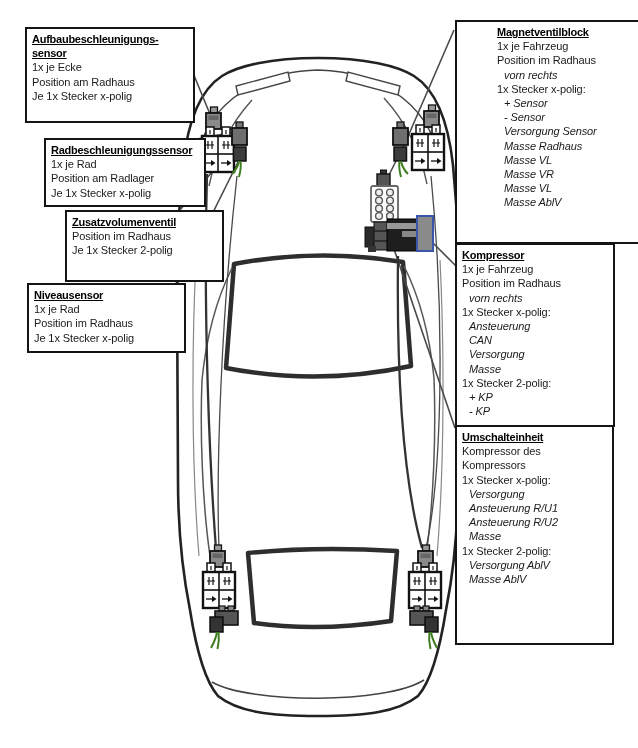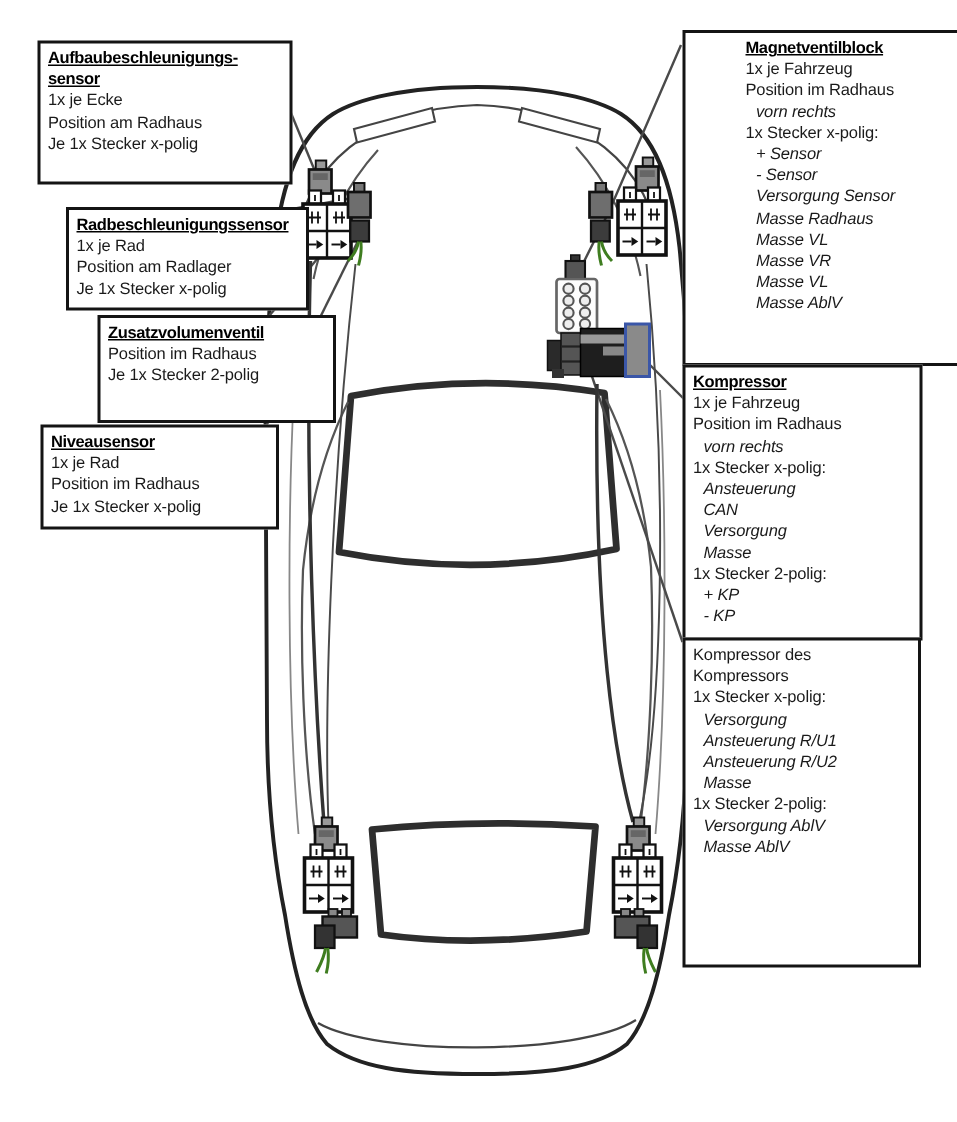--- a/index.html
+++ b/index.html
@@ -205,20 +205,21 @@
     <div class="bl i1">Ansteuerung</div>
     <div class="bl i1">CAN</div>
     <div class="bl i1">Versorgung</div>
     <div class="bl i1">Masse</div>
     <div class="bl">1x Stecker 2-polig:</div>
     <div class="bl i1">+ KP</div>
     <div class="bl i1">- KP</div>
   </div>
 
   <div class="lbox" style="left:455px;top:425px;width:145px;height:210px;">
+    <div class="bt">Umschalteinheit</div>
     <div class="bl">Kompressor des</div>
     <div class="bl">Kompressors</div>
     <div class="bl">1x Stecker x-polig:</div>
     <div class="bl i1">Versorgung</div>
     <div class="bl i1">Ansteuerung R/U1</div>
     <div class="bl i1">Ansteuerung R/U2</div>
     <div class="bl i1">Masse</div>
     <div class="bl">1x Stecker 2-polig:</div>
     <div class="bl i1">Versorgung AblV</div>
     <div class="bl i1">Masse AblV</div>

